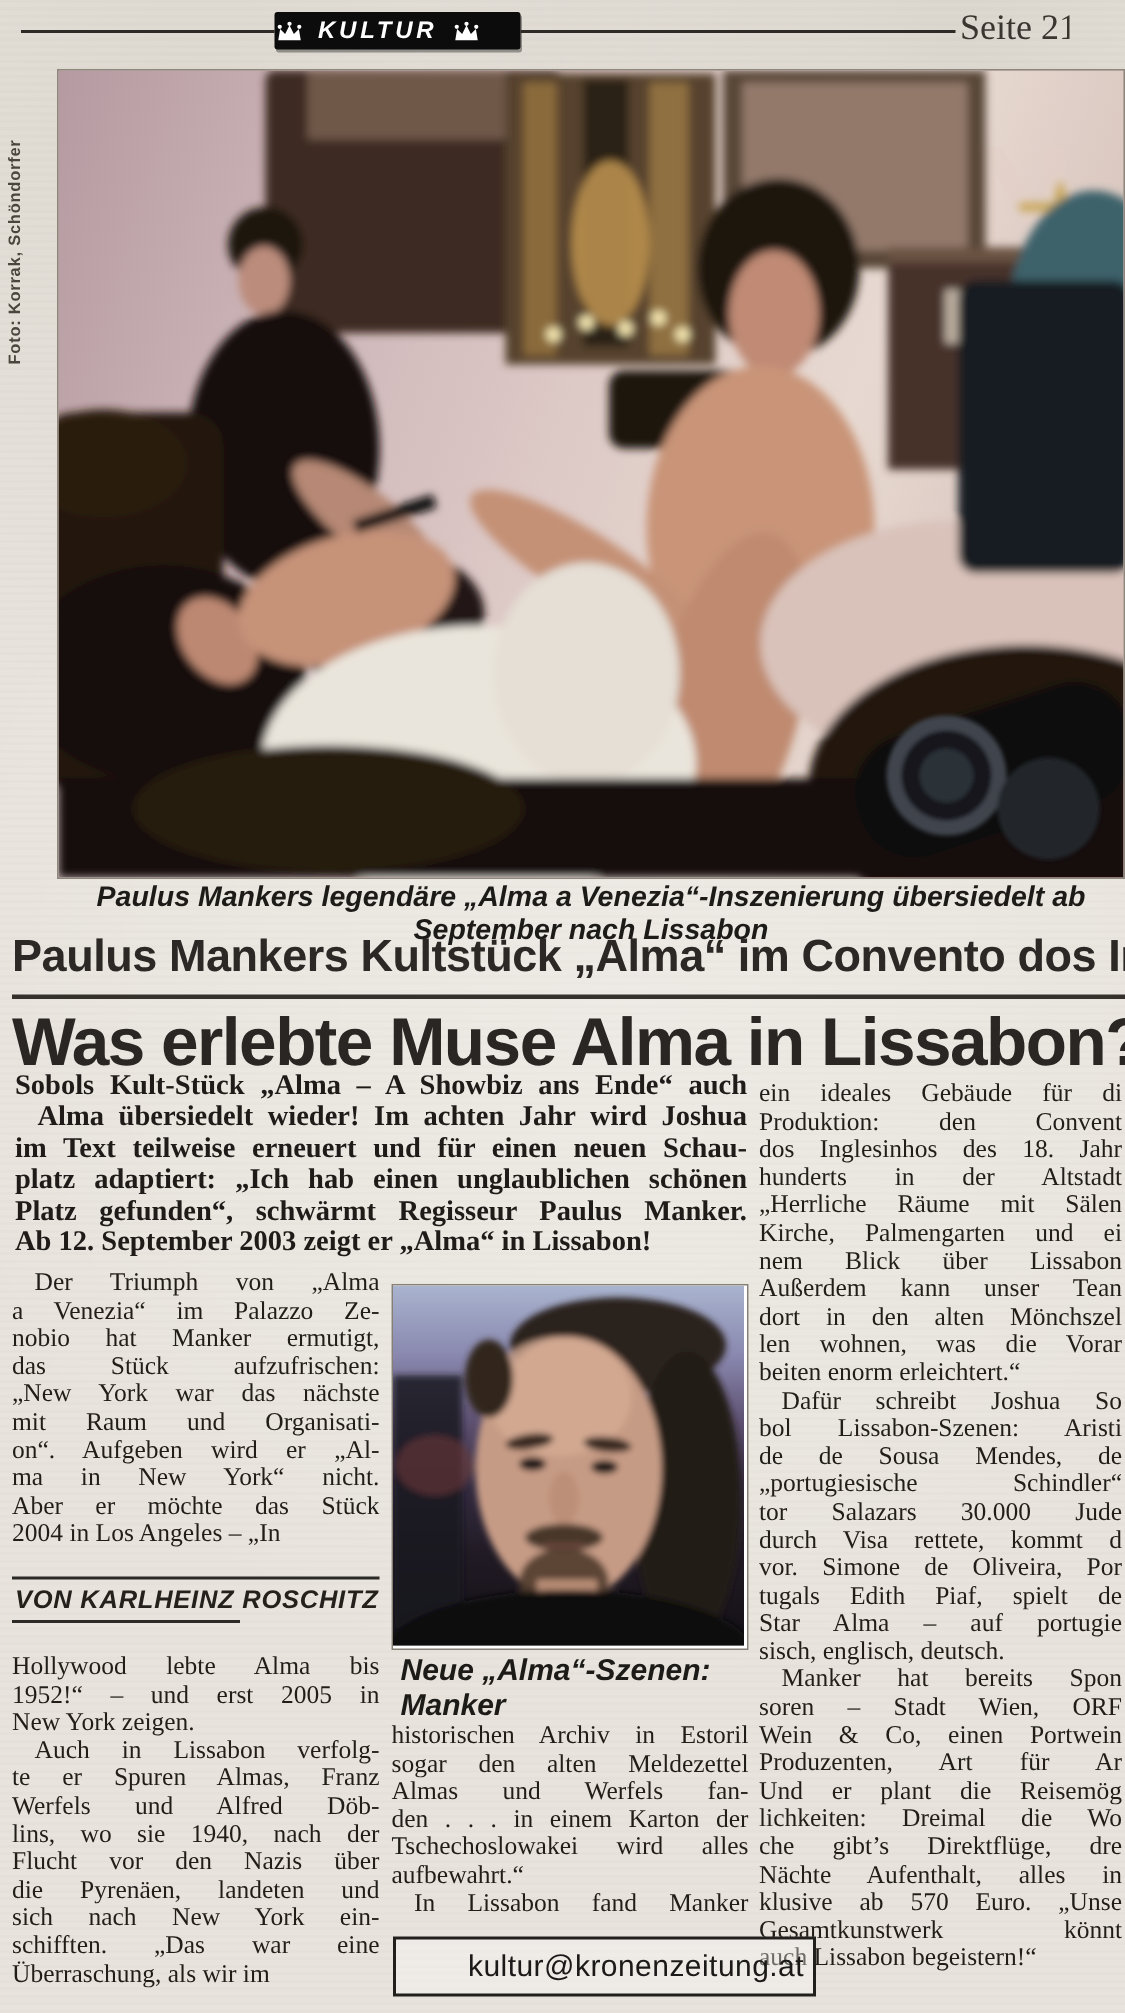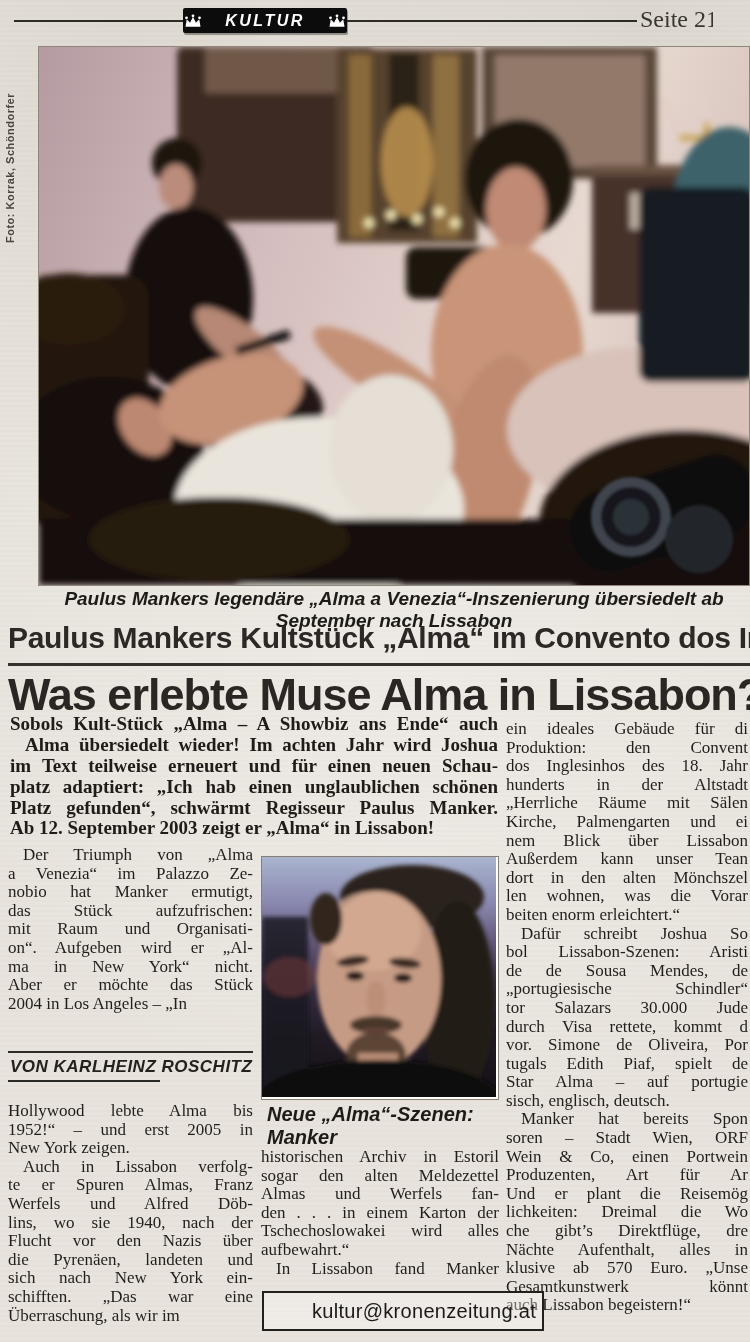--- a/index.html
+++ b/index.html
@@ -7,21 +7,21 @@
         background-color:#e8e4dd;
         background-image:
           radial-gradient(circle at 18% 4%, rgba(130,118,100,.10), transparent 30%),
           radial-gradient(circle at 85% 2%, rgba(130,118,100,.12), transparent 25%),
           radial-gradient(circle at 55% 50%, rgba(255,255,255,.25), transparent 60%),
           repeating-linear-gradient(0deg, rgba(90,80,70,.02) 0 2px, transparent 2px 5px);
         font-family:"Liberation Sans",sans-serif;color:#221f1c;}
   .rule{position:absolute;background:#2e2b27;}
   
   .hdr-box{position:absolute;left:183px;top:8px;width:164px;height:25px;background:#0c0c0c;
-           display:flex;align-items:center;justify-content:space-between;gap:9px;border-radius:2px;
+           display:flex;align-items:center;justify-content:flex-start;gap:9px;border-radius:2px;
            box-shadow:1px 2px 0 rgba(0,0,0,.35);}
   .hdr-label{color:#fff;font-weight:bold;font-style:italic;font-size:16px;letter-spacing:2.5px;}
   .crown{width:20px;height:14px;display:block;}
   .hdr-page{position:absolute;left:640px;top:6px;font-family:"Liberation Serif",serif;
             font-size:24px;color:#39362f;white-space:nowrap;}
   .hdr-page .cut{display:inline-block;width:7px;overflow:hidden;vertical-align:bottom;}
   
   .photo-wrap{position:absolute;left:38px;top:46px;width:710px;height:538px;
               border:1px solid #8d877c;background:#c9b2b4;overflow:hidden;}
   .photo-credit{position:absolute;left:-86px;top:160px;width:196px;height:16px;
@@ -224,20 +224,21 @@
       <div class="ln">Gesamtkunstwerk könnt</div>
       <div class="ln last">auch Lissabon begeistern!“</div>
     </div>
 
   <div class="tcol" style="left:8px;top:846px;width:245px;">
 
   <div class="ln ind">Der Triumph von „Alma</div>
       <div class="ln">a Venezia“ im Palazzo Ze-</div>
       <div class="ln">nobio hat Manker ermutigt,</div>
       <div class="ln">das Stück aufzufrischen:</div>
+      <div class="ln">„New York war das nächste</div>
       <div class="ln">mit Raum und Organisati-</div>
       <div class="ln">on“. Aufgeben wird er „Al-</div>
       <div class="ln">ma in New York“ nicht.</div>
       <div class="ln">Aber er möchte das Stück</div>
       <div class="ln last">2004 in Los Angeles – „In</div>
     </div>
 
   <div class="byline-block">
     <div class="r1"></div>
     <div class="byline-text">VON KARLHEINZ ROSCHITZ</div>

